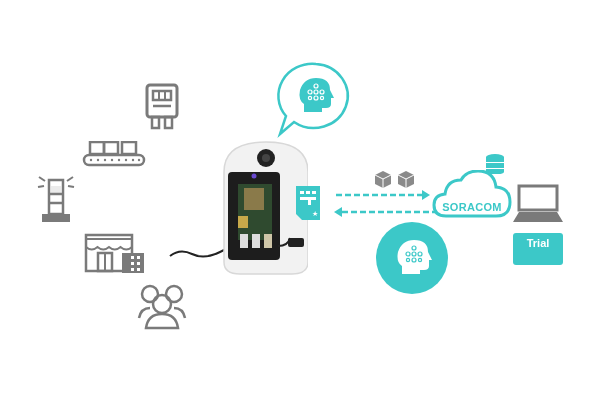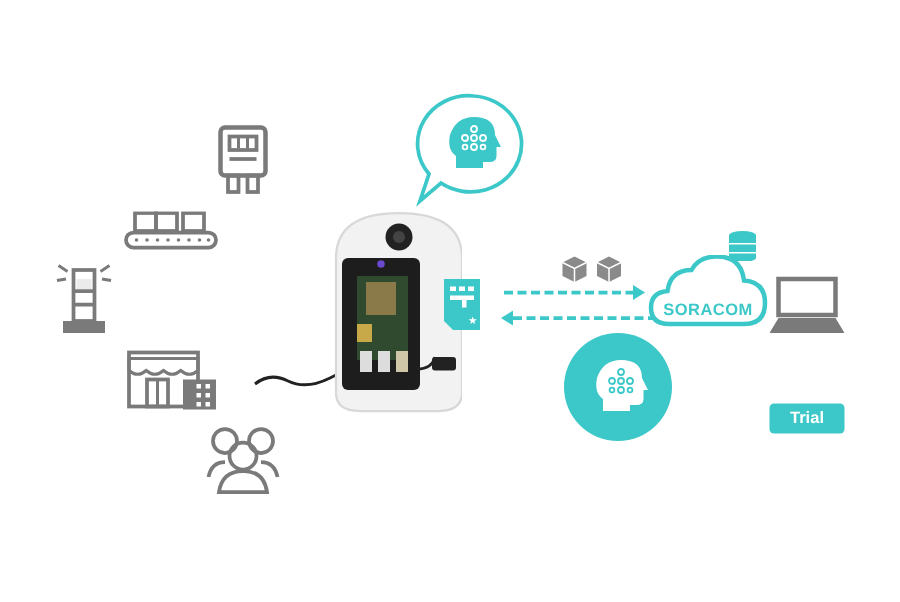--- a/index.html
+++ b/index.html
@@ -1,20 +1,20 @@
 <!DOCTYPE html>
 <html><head>
 <meta charset="utf-8">
 <style>
   html, body { margin:0; padding:0; background:#ffffff; }
   body { width:600px; height:401px; position:relative; overflow:hidden; font-family:"Liberation Sans", sans-serif; }
   .abs { position:absolute; }
   svg { display:block; }
   .soracom-label { position:absolute; left:441px; top:201px; width:62px; text-align:center; font-weight:bold; font-size:11px; color:#3cc8c8; letter-spacing:0.3px; }
-  .trial-btn { position:absolute; left:513px; top:233px; width:50px; height:20px; background:#3cc8c8; border-radius:3px; color:#fff; font-weight:bold; font-size:11px; line-height:20px; text-align:center;margin-top:36px; }
+  .trial-btn { position:absolute; left:513px; top:233px; width:50px; height:32px; background:#3cc8c8; border-radius:3px; color:#fff; font-weight:bold; font-size:11px; line-height:20px; text-align:center; }
 </style>
 </head>
 <body>
 
 <div class="abs" style="left:144px;top:82px;">
   <svg width="36" height="50" viewBox="0 0 36 50">
     <rect x="3" y="3" width="30" height="32" rx="3" fill="none" stroke="#7a7a7a" stroke-width="3"></rect>
     <rect x="9" y="9" width="18" height="9" fill="none" stroke="#7a7a7a" stroke-width="2.5"></rect>
     <line x1="15" y1="10" x2="15" y2="17" stroke="#7a7a7a" stroke-width="2"></line>
     <line x1="21" y1="10" x2="21" y2="17" stroke="#7a7a7a" stroke-width="2"></line>

